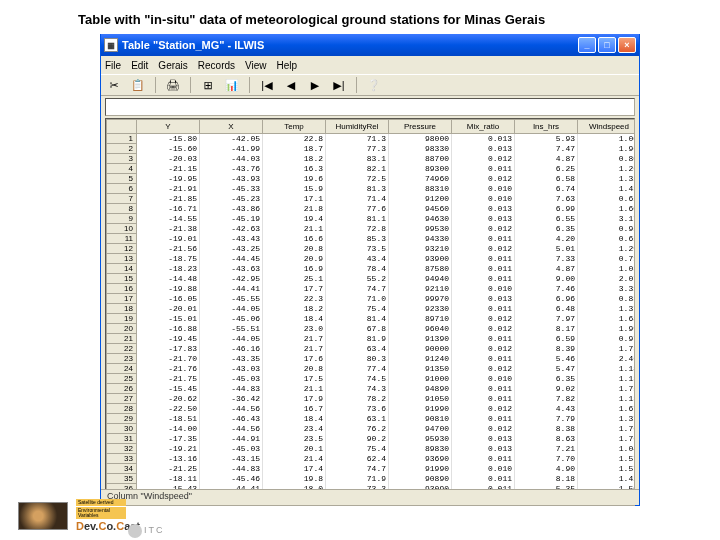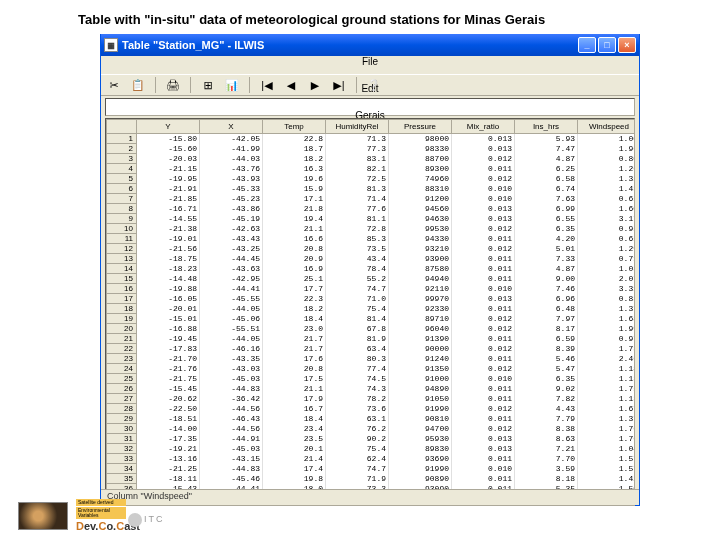--- a/index.html
+++ b/index.html
@@ -5,39 +5,39 @@
   * { box-sizing: border-box; margin: 0; padding: 0; }
   body { font-family: Arial, sans-serif; font-size: 10px; background: #fff; width: 720px; height: 540px; overflow: hidden; position: relative; }
   .page-title { font-weight: bold; font-size: 13px; position: absolute; top: 12px; left: 78px; }
   .window { position: absolute; top: 34px; left: 100px; width: 540px; height: 472px; border: 1px solid #0054e3; border-top: none; background: #ece9d8; }
   .titlebar { height: 22px; background: linear-gradient(to bottom, #3b78ff 0%, #0054e3 50%, #0046c7 100%); display: flex; align-items: center; padding: 0 3px; color: #fff; font-family: "Tahoma", sans-serif; font-size: 11px; font-weight: bold; }
   .titlebar .icon { width: 14px; height: 14px; background: #fff; margin-right: 4px; border: 1px solid #888; display: flex; align-items: center; justify-content: center; font-size: 8px; color: #333; }
   .titlebar .winbtns { margin-left: auto; display: flex; gap: 2px; }
   .titlebar .winbtn { width: 18px; height: 16px; border: 1px solid #fff; border-radius: 2px; display: flex; align-items: center; justify-content: center; font-size: 9px; font-weight: bold; cursor: pointer; }
   .min, .max { background: linear-gradient(#7cb1ff,#3b78ff); }
   .close { background: linear-gradient(#f5a27a,#e35b2f); }
-  .menubar { height: 18px; background: #ece9d8; display: flex; align-items: center; padding: 0 4px; gap: 16px; font-size: 10px; font-family: Tahoma, sans-serif; flex-direction: column; }
+  .menubar { height: 18px; background: #ece9d8; display: flex; align-items: center; padding: 0 4px; gap: 10px; font-size: 10px; font-family: Tahoma, sans-serif; }
   .menubar span { cursor: pointer; }
   .toolbar { height: 22px; background: #ece9d8; border-top: 1px solid #fff; border-bottom: 1px solid #aca899; display: flex; align-items: center; padding: 0 4px; gap: 6px; }
   .tbtn { width: 18px; height: 18px; display: flex; align-items: center; justify-content: center; font-size: 11px; cursor: pointer; }
   .sep { width: 1px; height: 16px; background: #aca899; margin: 0 2px; }
   .formula { height: 18px; background: #fff; border: 1px inset #aca899; margin: 2px 4px; }
   .grid-wrap { background: #fff; border: 1px inset #aca899; margin: 0 4px; height: 388px; overflow: hidden; position: relative; }
   table { border-collapse: collapse; font-family: "Courier New", monospace; font-size: 8px; color: #000; width: 100%; table-layout: fixed; }
   th { background: #ece9d8; border: 1px solid #aca899; font-weight: normal; text-align: center; padding: 1px 2px; height: 14px; font-family: Tahoma, sans-serif; font-size: 8px; position: sticky; top: 0; }
   td { border-right: 1px solid #e0e0e0; padding: 0 2px; text-align: right; height: 9px; line-height: 9px; white-space: nowrap; overflow: hidden; }
   td.rowhead { background: #ece9d8; border: 1px solid #aca899; text-align: right; font-family: Tahoma, sans-serif; padding-right: 3px; }
   .scroll-inner { height: 100%; overflow: auto; }
   .statusbar { position: absolute; bottom: 0; left: 0; right: 0; height: 16px; background: #ece9d8; border-top: 1px solid #aca899; font-size: 9px; font-family: Tahoma, sans-serif; padding: 1px 6px; color: #333; }
   .logo-area { position: absolute; left: 18px; bottom: 8px; display: flex; align-items: center; gap: 8px; justify-content: space-between; }
   .logo-eye { width: 50px; height: 28px; background: radial-gradient(circle at 40% 50%, #d4a060 15%, #3a2a1a 60%); border: 1px solid #888; }
   .logo-text { font-size: 11px; font-weight: bold; color: #333; }
   .logo-text .d { color: #cc7722; }
   .logo-sub { font-size: 5px; background: #f5c551; padding: 1px 2px; display: block; width: 50px; line-height: 5px; margin-bottom: 1px; }
-  .itc { position: absolute; left: 128px; bottom: 13px; font-size: 9px; color: #999; letter-spacing: 2px; }
+  .itc { position: absolute; left: 128px; bottom: 2px; font-size: 9px; color: #999; letter-spacing: 2px; }
   .itc-circ { display: inline-block; width: 14px; height: 14px; border-radius: 50%; background: #ccc; vertical-align: middle; margin-right: 2px; }
   col.cidx { width: 30px; }
   col.cnum { width: 63px; }
 </style>
 </head>
 <body>
 
 <div class="page-title">Table with "in-situ" data of meteorological ground stations for Minas Gerais</div>
 
 <div class="window">
@@ -471,21 +471,21 @@
               <td>1.57</td>
             </tr>
             <tr>
               <td class="rowhead">34</td>
               <td>-21.25</td>
               <td>-44.83</td>
               <td>17.4</td>
               <td>74.7</td>
               <td>91990</td>
               <td>0.010</td>
-              <td>3.59</td>
+              <td>4.90</td>
               <td>1.57</td>
             </tr>
             <tr>
               <td class="rowhead">35</td>
               <td>-18.11</td>
               <td>-45.46</td>
               <td>19.8</td>
               <td>71.9</td>
               <td>90890</td>
               <td>0.011</td>

